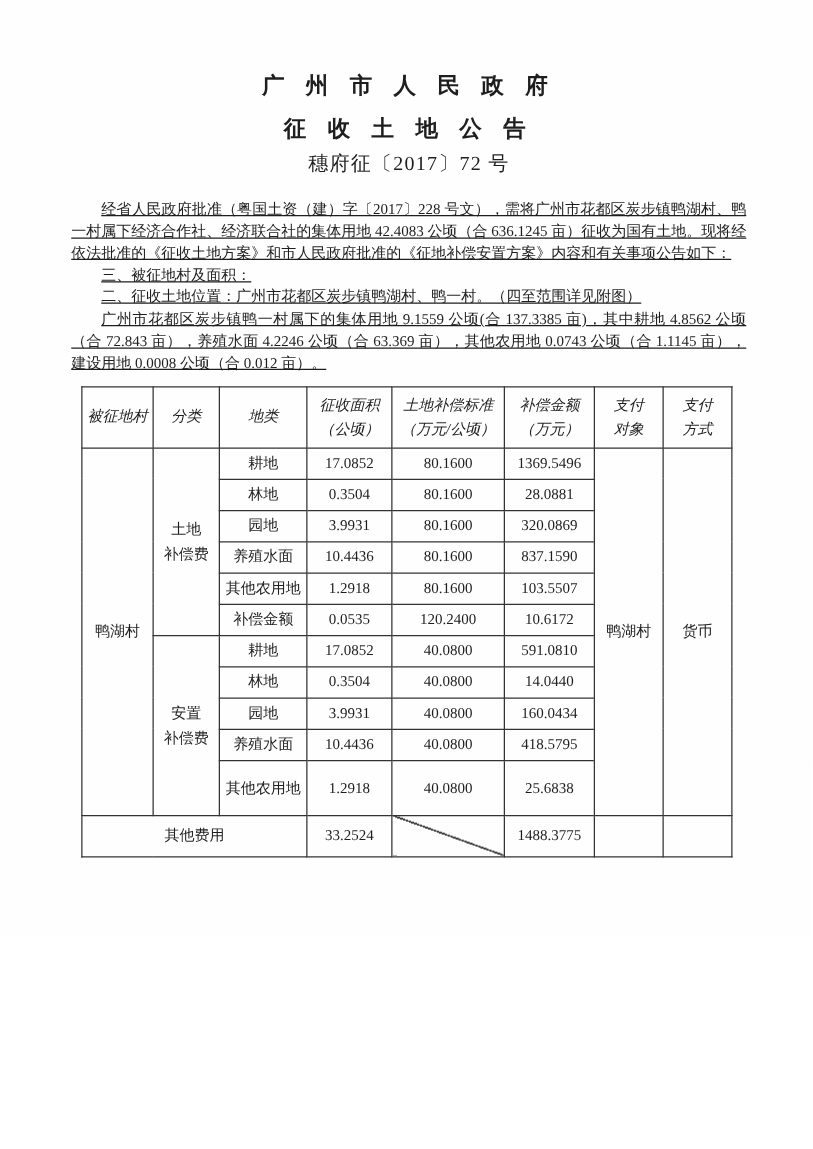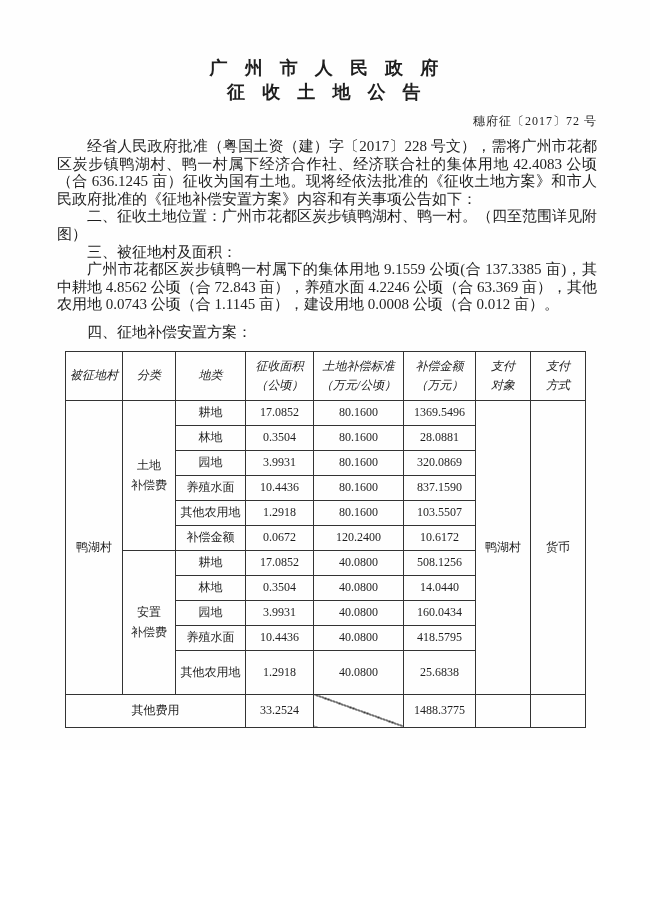--- a/index.html
+++ b/index.html
@@ -14,29 +14,29 @@
     position: relative;
   }
   .title {
     text-align: center;
     font-size: 18px;
     font-weight: bold;
     letter-spacing: 0.35em;
     line-height: 24px;
     white-space: nowrap;
   }
-  .title2 { }
+  .title2 { margin-top: 11px; }
   .docnum {
-    text-align: right;
-    font-size: 12px;
+    text-align: center;
+    font-size: 16px;
     letter-spacing: 1px;
     margin-top: 9px;
     line-height: 16px;
   }
-  .body { margin-top: 9px; font-size: 15px; line-height: 17.6px; text-align: justify; }
+  .body { margin-top: 19px; font-size: 12px; line-height: 17.6px; text-align: justify; text-decoration: underline; }
   .body p { margin: 0; text-indent: 2em; }
   .body p.sec4 { margin-top: 10px; }
   table.comp {
     border-collapse: collapse;
     table-layout: fixed;
     width: 520px;
     margin-left: 8px;
     margin-top: 9px;
     font-size: 12px;
     border: 1.6px solid #2a2a2a;
@@ -68,24 +68,23 @@
 <body>
 
 <div class="page">
 
   <div class="title">广 州 市 人 民 政 府</div>
   <div class="title title2">征 收 土 地 公 告</div>
   <div class="docnum">穗府征〔2017〕72 号</div>
 
   <div class="body">
     <p>经省人民政府批准（粤国土资（建）字〔2017〕228 号文），需将广州市花都区炭步镇鸭湖村、鸭一村属下经济合作社、经济联合社的集体用地 42.4083 公顷（合 636.1245 亩）征收为国有土地。现将经依法批准的《征收土地方案》和市人民政府批准的《征地补偿安置方案》内容和有关事项公告如下：</p>
+    <p>三、被征地村及面积：</p>
     <p>二、征收土地位置：广州市花都区炭步镇鸭湖村、鸭一村。（四至范围详见附图）</p>
-    <p>三、被征地村及面积：</p>
     <p>广州市花都区炭步镇鸭一村属下的集体用地 9.1559 公顷(合 137.3385 亩)，其中耕地 4.8562 公顷（合 72.843 亩），养殖水面 4.2246 公顷（合 63.369 亩），其他农用地 0.0743 公顷（合 1.1145 亩），建设用地 0.0008 公顷（合 0.012 亩）。</p>
-    <p class="sec4">四、征地补偿安置方案：</p>
   </div>
 
   <table class="comp">
     <colgroup>
       <col style="width:57px">
         <col style="width:53px">
         <col style="width:70px">
         <col style="width:68px">
       <col style="width:90px">
         <col style="width:72px">
@@ -152,33 +151,33 @@
         <td>837.1590</td>
       </tr>
       <tr>
         <td>其他农用地</td>
         <td>1.2918</td>
         <td>80.1600</td>
         <td>103.5507</td>
       </tr>
       <tr>
         <td>补偿金额</td>
-        <td>0.0672</td>
+        <td>0.0535</td>
         <td>120.2400</td>
         <td>10.6172</td>
       </tr>
       <tr>
         <td rowspan="5" class="g2line">
           <div>安置</div>
           <div>补偿费</div>
         </td>
         <td>耕地</td>
         <td>17.0852</td>
         <td>40.0800</td>
-        <td>508.1256</td>
+        <td>591.0810</td>
       </tr>
       <tr>
         <td>林地</td>
         <td>0.3504</td>
         <td>40.0800</td>
         <td>14.0440</td>
       </tr>
       <tr>
         <td>园地</td>
         <td>3.9931</td>

